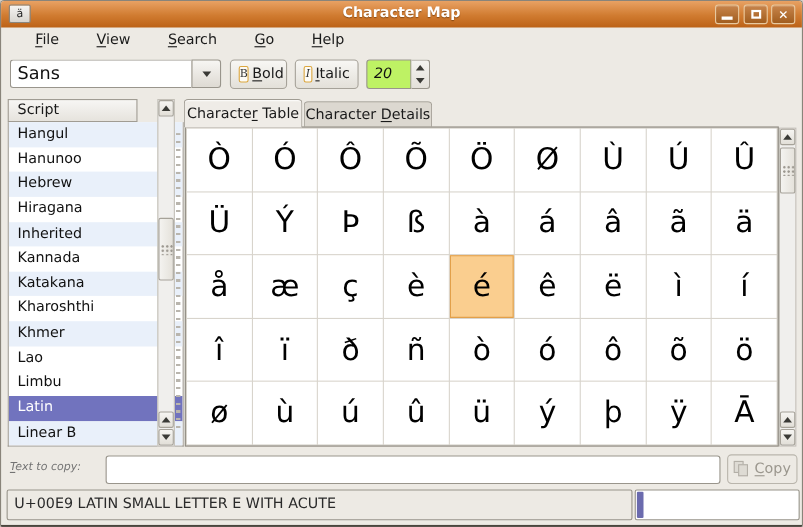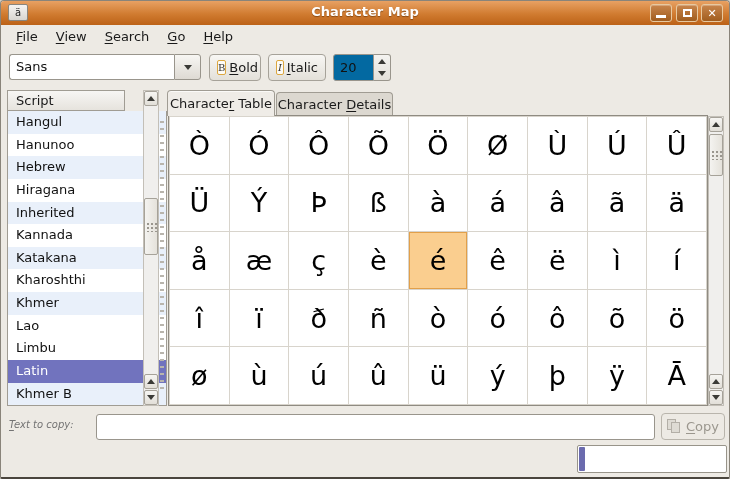--- a/index.html
+++ b/index.html
@@ -26,45 +26,45 @@
             box-shadow:inset 0 1px 0 rgba(255,255,255,.25); color:#fff;
             display:flex; align-items:center; justify-content:center; }
   .tb-btn.min { right:57px; } .tb-btn.max { right:31px; } .tb-btn.close { right:6px; }
   .glyph-min { width:10px; height:3px; background:#fff; margin-top:7px; }
   .glyph-max { width:9px; height:8px; border:2px solid #fff; }
   .glyph-close { font-size:11px; font-weight:bold; line-height:1; }
 
   
   .menubar { position:absolute; left:1px; top:24px; width:726px; height:22px;
              display:flex; align-items:center; padding-left:6px; gap:2px; }
-  .menu-item { font-size:13px; color:#1a1a1a; padding:2px 8px; }
+  .menu-item { font-size:13px; color:#1a1a1a; padding:2px 8px;margin-left:16px; }
   .mn { text-decoration:underline; text-underline-offset:2px; }
 
   
   .toolbar { position:absolute; left:1px; top:46px; width:726px; height:40px; }
   .font-entry { position:absolute; left:7px; top:7px; width:165px; height:26px;
                 background:#fff; border:1px solid #99958C; border-right:none;
-                border-radius:3px 0 0 3px; font-size:13px; color:#111;
+                border-radius:3px 0 0 3px; font-size:16px; color:#111;
                 padding:0 6px; line-height:24px; }
   .font-dd { position:absolute; left:172px; top:7px; width:27px; height:26px;
              background:linear-gradient(#F7F6F3,#DEDAD3); border:1px solid #99958C;
              border-radius:0 3px 3px 0; display:flex; align-items:center; justify-content:center; }
   .arrow-down { width:0; height:0; border-left:4px solid transparent;
                 border-right:4px solid transparent; border-top:5px solid #3A3A36; }
   .tbtn { position:absolute; top:7px; height:27px; display:flex; align-items:center;
           gap:3px; padding:0 7px; background:linear-gradient(#F8F7F4,#E3E0D9);
           border:1px solid #A6A299; border-radius:4px; font-size:13px; color:#1a1a1a; }
   .tbtn.bold { left:207px; width:52px; } .tbtn.italic { left:266px; width:58px; }
   .fmt-ico { width:15px; height:15px; border:1px solid #DCA73F; border-radius:2px;
              background:#FDFBF6; font-family:"DejaVu Serif", serif; font-size:10px;
              color:#333; display:flex; align-items:center; justify-content:center; }
   .fmt-ico.i { font-style:italic; }
   .spin-entry { position:absolute; left:331px; top:7px; width:41px; height:27px;
-                background:#0369a1; border:1px solid #99958C; border-radius:3px 0 0 3px;
-                font-size:13px; color:#111; padding:0 6px; line-height:25px; }
+                background:#bef264; border:1px solid #99958C; border-radius:3px 0 0 3px;
+                font-size:13px; color:#111; padding:0 6px; line-height:25px;font-style:italic; }
   .spin-btns { position:absolute; left:372px; top:7px; width:17px; height:27px;
                background:linear-gradient(#F4F3F0,#E4E1DA); border:1px solid #99958C;
                border-left:none; border-radius:0 3px 3px 0;
                display:flex; flex-direction:column; align-items:center; justify-content:space-around; }
   .arr-up { width:0; height:0; border-left:4px solid transparent; border-right:4px solid transparent;
             border-bottom:5px solid #3A3A36; }
   .arr-dn { width:0; height:0; border-left:4px solid transparent; border-right:4px solid transparent;
             border-top:5px solid #3A3A36; }
 
   
@@ -189,21 +189,21 @@
     <div class="s-item alt">Hebrew</div>
     <div class="s-item">Hiragana</div>
     <div class="s-item alt">Inherited</div>
     <div class="s-item">Kannada</div>
     <div class="s-item alt">Katakana</div>
     <div class="s-item">Kharoshthi</div>
     <div class="s-item alt">Khmer</div>
     <div class="s-item">Lao</div>
     <div class="s-item">Limbu</div>
     <div class="s-item sel">Latin</div>
-    <div class="s-item alt">Khmer B</div>
+    <div class="s-item alt">Linear B</div>
   </div>
 
   <div class="sb list-sb">
     <div class="sb-btn" style="top:0;">
         <div class="arr-up"></div>
       </div>
     <div class="sb-thumb" style="top:107px; height:57px;">
         <div class="grip"></div>
       </div>
     <div class="sb-btn" style="top:283px;">
@@ -285,17 +285,18 @@
   <div class="copy-label"><span class="mn">T</span><span>ext to copy:</span></div>
   <div class="copy-entry"></div>
   <div class="copy-btn">
     <span class="copy-ico">
         <span class="p1"></span>
         <span class="p2"></span>
       </span>
     <span><span class="mn">C</span><span>opy</span></span>
   </div>
 
+  <div class="status-frame">U+00E9 LATIN SMALL LETTER E WITH ACUTE</div>
   <div class="status-field">
     <div class="cursor-bar"></div>
   </div>
 
 </div>
 
 </body></html>

